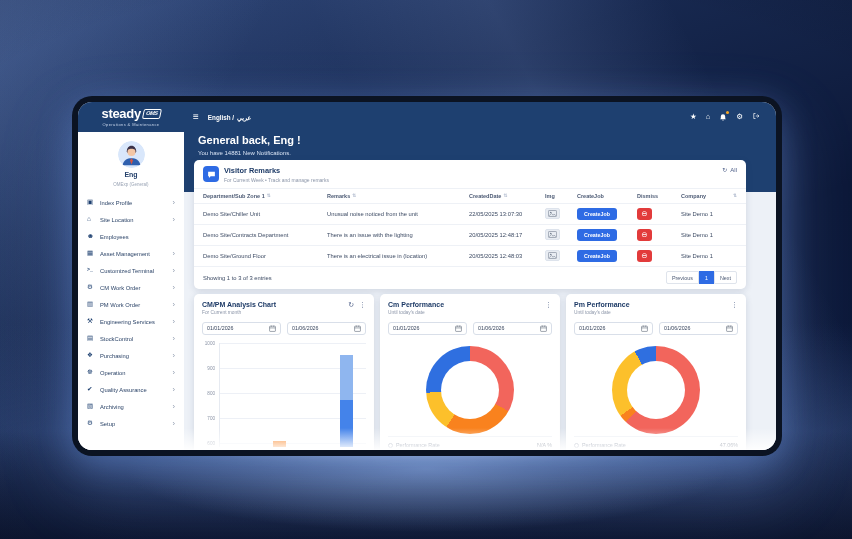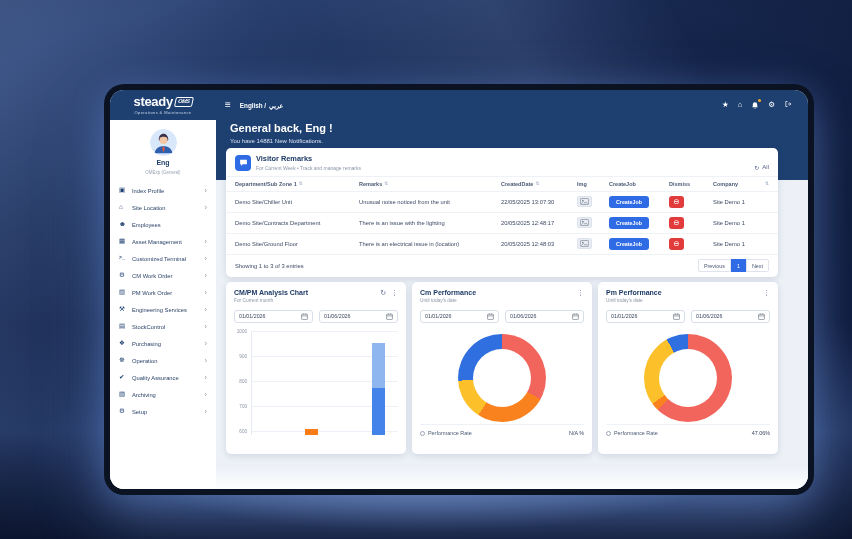--- a/index.html
+++ b/index.html
@@ -9,22 +9,22 @@
     background:
       radial-gradient(ellipse 430px 90px at 50% 87%, rgba(165,195,245,.48), rgba(165,195,245,0) 70%),
       linear-gradient(to bottom, rgba(0,0,0,0) 60%, rgba(70,100,160,.30) 80%, rgba(14,24,52,.95) 100%),
       linear-gradient(118deg, rgba(150,180,235,.20) 0%, rgba(150,180,235,0) 24%),
       linear-gradient(62deg, rgba(100,140,210,.10) 52%, rgba(150,180,240,.17) 68%, rgba(100,140,210,0) 84%),
       linear-gradient(160deg,#2a4070 0%,#17284f 28%,#0c1838 58%,#0d1a3c 100%);}
   .canvas::after{content:"";position:absolute;inset:0;pointer-events:none;
     background:radial-gradient(ellipse 120% 90% at 50% 45%, rgba(0,0,0,0) 55%, rgba(4,8,22,.5) 100%);}
   .floor-glow{position:absolute;left:130px;right:130px;top:425px;height:34px;border-radius:50%;
     background:radial-gradient(ellipse at center, rgba(255,255,255,.9), rgba(255,255,255,0) 70%);filter:blur(7px);z-index:1}
-  .device{position:absolute;left:72px;top:84px;width:710px;height:411px;background:#0b1322;border-radius:20px;padding:6px;z-index:2;
-    box-shadow:0 30px 70px rgba(140,180,255,.30), 0 8px 34px rgba(120,170,255,.28);margin-left:32px;}
+  .device{position:absolute;left:72px;top:96px;width:710px;height:360px;background:#0b1322;border-radius:20px;padding:6px;z-index:2;
+    box-shadow:0 30px 70px rgba(140,180,255,.30), 0 8px 34px rgba(120,170,255,.28);}
   .screen{position:relative;width:100%;height:100%;background:#edf1f7;border-radius:14px;overflow:hidden}
   .screen::after{content:"";position:absolute;left:0;right:0;bottom:0;height:22px;z-index:60;pointer-events:none;
     background:linear-gradient(rgba(255,255,255,0), rgba(255,255,255,.95));}
   
   .topbar{position:absolute;top:0;left:0;right:0;height:30px;background:#1e4070;display:flex;align-items:center;z-index:4}
   .logo-zone{width:106px;height:100%;display:flex;flex-direction:column;align-items:center;justify-content:center}
   .logo-line{color:#fff;font-weight:bold;font-size:13px;line-height:1;display:flex;align-items:center;letter-spacing:-.3px}
   .logo-badge{font-style:italic;border:1px solid #fff;font-size:5.5px;font-weight:bold;padding:1px 2px;margin-left:2px;transform:skewX(-12deg);border-radius:2px;line-height:1}
   .logo-tag{color:#c9d6ec;font-size:4px;letter-spacing:.4px;margin-top:1.5px}
   .hamburger{color:#fff;font-size:10px;margin:0 9px;line-height:1;cursor:pointer}
@@ -43,21 +43,21 @@
   .sico{width:13px;font-size:6.5px;color:#1e4070;line-height:1}
   .sico.mono{font-family:"Liberation Mono",monospace;font-size:5px;font-weight:bold}
   .slabel{font-size:5.8px;color:#2c4468;flex:1}
   .schev{font-size:7.5px;color:#8d99ad;line-height:1}
   
   .main{position:absolute;top:30px;left:106px;right:0;bottom:0;background:#edf1f7;overflow:hidden;z-index:3}
   .hero{position:absolute;top:0;left:0;right:0;height:60px;background:#1e4070}
   .welcome{position:absolute;left:14px;top:2px;color:#fff;font-size:11px;font-weight:bold;z-index:2}
   .notif{position:absolute;left:14px;top:17.5px;color:#d8e3f4;font-size:6px;z-index:2}
   .card{position:absolute;left:10px;top:28px;width:552px;background:#fff;border-radius:5px;box-shadow:0 2px 7px rgba(30,50,90,.14);z-index:3}
-  .card-head{display:flex;align-items:flex-end;padding:6px 9px 5px}
+  .card-head{display:flex;align-items:flex-start;padding:6px 9px 5px}
   .chat-chip{width:16px;height:16px;border-radius:4px;background:#2e6be4;display:flex;align-items:center;justify-content:center;margin-right:5px;flex:none}
   .rtitle{font-size:7.4px;font-weight:bold;color:#1d3a66}
   .rsub{font-size:5px;color:#8b95a8;margin-top:1.5px}
   .head-right{margin-left:auto;font-size:6px;color:#51628a;display:flex;gap:3px;align-items:center;cursor:pointer}
   .thead,.trow{display:flex;align-items:center;padding:0 9px}
   .thead{height:15px;border-top:1px solid #eef1f6}
   .th{font-size:5.5px;font-weight:bold;color:#4c5a74;display:flex;align-items:center;gap:2px}
   .sort{color:#b7c0d2;font-size:4.8px}
   .trow{height:21px;border-top:1px solid #eef1f6}
   .td{font-size:5.8px;color:#3c4a63}

